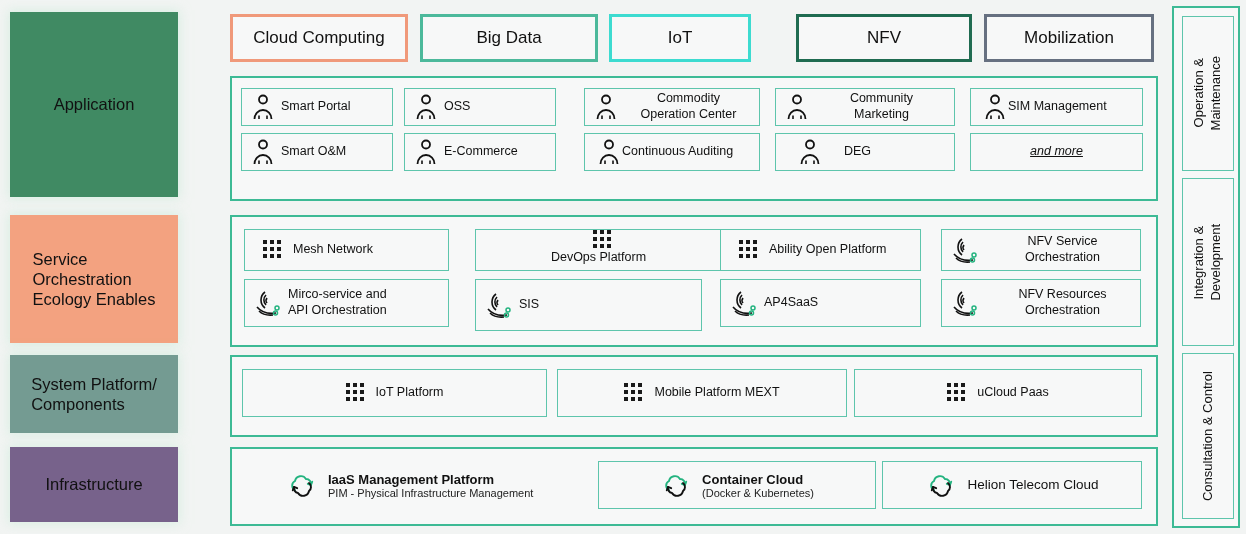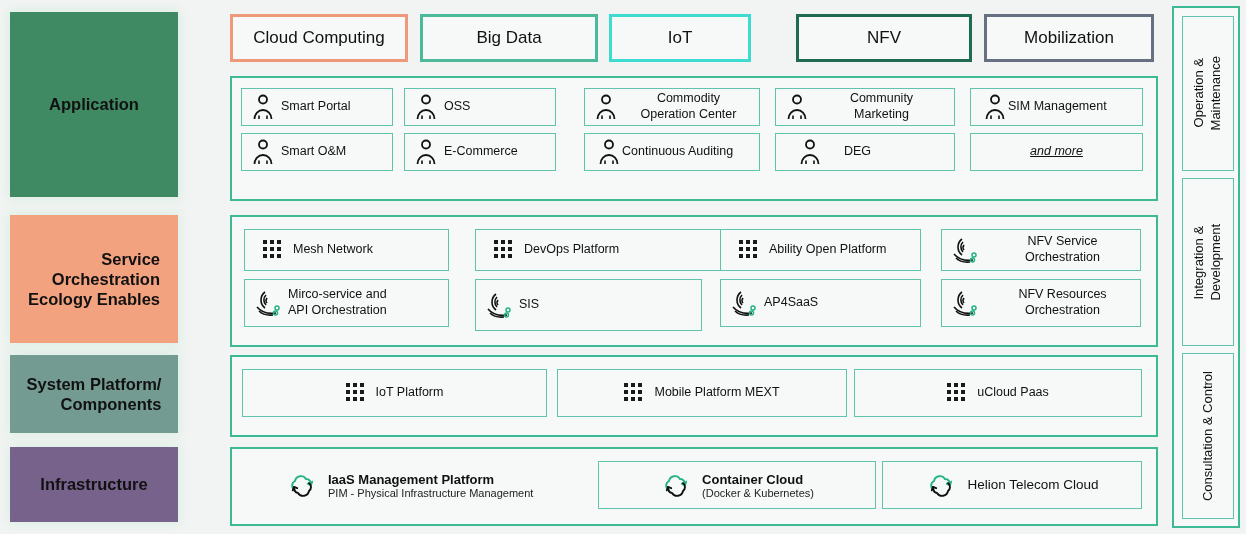--- a/index.html
+++ b/index.html
@@ -10,24 +10,23 @@
     color:#111;
     overflow:hidden;
     position:relative;
   }
   .stage{position:absolute;inset:0;}
 
   
   .layer-label{
     position:absolute;left:10px;width:168px;
     display:flex;align-items:center;justify-content:center;
-    text-align:right;line-height:1.22;
+    text-align:left;line-height:1.22;
     font-size:16.5px;color:#111;
     box-shadow:0 0 10px 2px rgba(200,235,215,.55);
-    font-weight:bold;
   }
   
   .panel{
     position:absolute;
     background:#f7f8f8;
     border:2px solid #3dba95;
   }
   .cell{
     background:#f7f8f8;
     border:1.5px solid #5ec5ac;
@@ -224,21 +223,21 @@
             <i></i>
             <i></i>
             <i></i>
             <i></i>
             <i></i>
           </span>
       </span>
       <span class="lbl">Mesh Network</span>
     </div>
 
-    <div class="cell" style="position:absolute;left:243px;top:12px;width:247px;height:42px;">
+    <div class="cell" style="position:absolute;left:243px;top:12px;width:247px;height:42px;flex-direction:column;">
       <span class="ico ico-grid">
         <span class="grid-dots">
             <i></i>
             <i></i>
             <i></i>
             <i></i>
             <i></i>
             <i></i>
             <i></i>
             <i></i>

